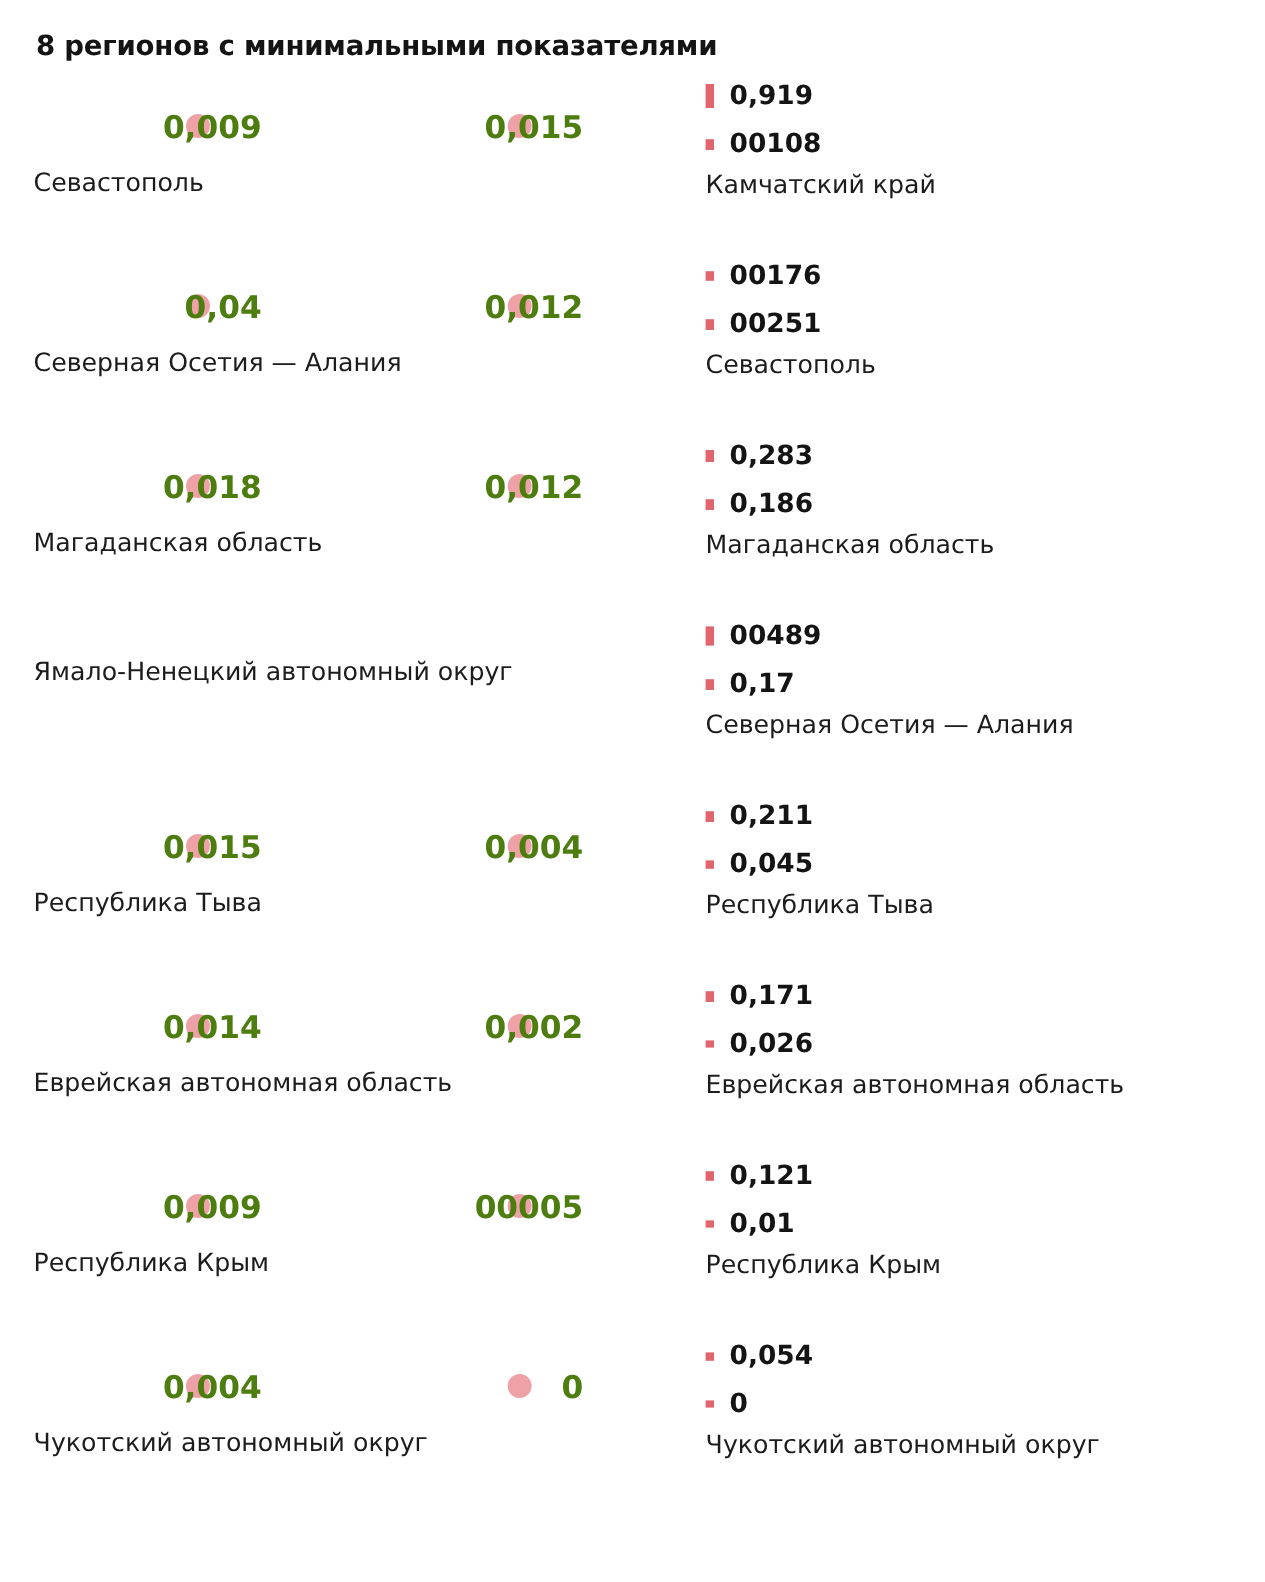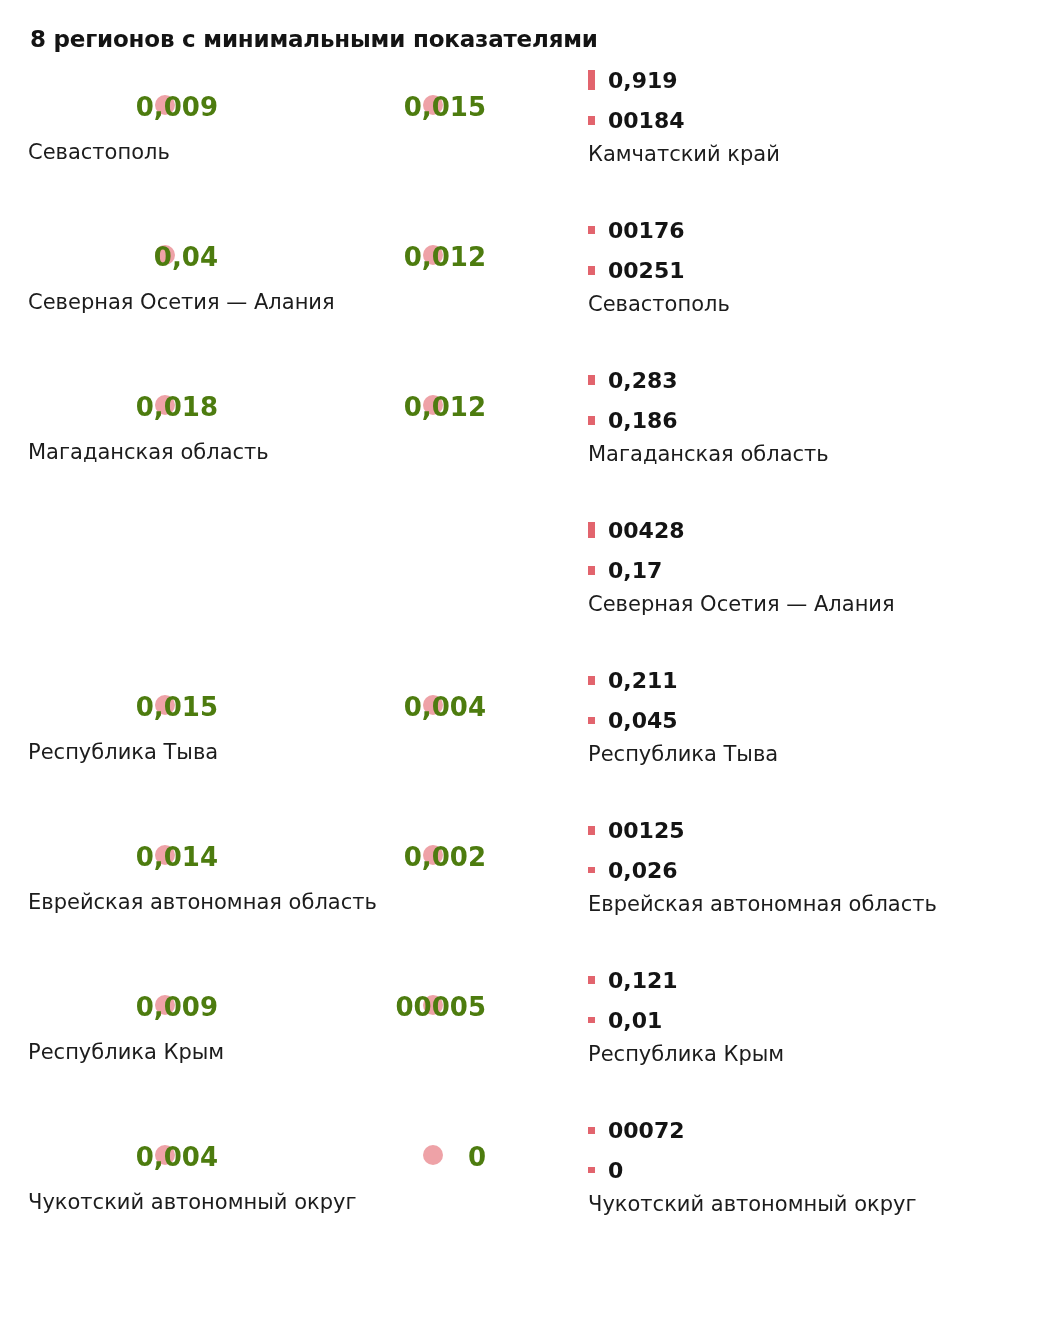--- a/index.html
+++ b/index.html
@@ -126,21 +126,21 @@
           </div>
           <div class="left-label">Севастополь</div>
         </div>
         <div class="right">
           <div class="bar-line">
             <span class="bar" style="height: 20px;"></span>
             <span class="bar-v">0,919</span>
           </div>
           <div class="bar-line">
             <span class="bar" style="height: 9px;"></span>
-            <span class="bar-v">00184</span>
+            <span class="bar-v">00108</span>
           </div>
           <div class="right-label">Камчатский край</div>
         </div>
       </div>
       <div class="row">
         <div class="left">
           <div class="left-values">
             <span class="dot" style="right: 393px; top: 3px;"></span>
             <div class="val-a">0,04</div>
             <span class="dot" style="right: 125px; top: 3px;"></span>
@@ -177,25 +177,26 @@
           </div>
           <div class="bar-line">
             <span class="bar" style="height: 9px;"></span>
             <span class="bar-v">0,186</span>
           </div>
           <div class="right-label">Магаданская область</div>
         </div>
       </div>
       <div class="row">
         <div class="left">
+          <div class="left-label">Ямало-Ненецкий автономный округ</div>
         </div>
         <div class="right">
           <div class="bar-line">
             <span class="bar" style="height: 16px;"></span>
-            <span class="bar-v">00428</span>
+            <span class="bar-v">00489</span>
           </div>
           <div class="bar-line">
             <span class="bar" style="height: 9px;"></span>
             <span class="bar-v">0,17</span>
           </div>
           <div class="right-label">Северная Осетия — Алания</div>
         </div>
       </div>
       <div class="row">
         <div class="left">
@@ -225,21 +226,21 @@
             <span class="dot" style="right: 393px; top: 3px;"></span>
             <div class="val-a">0,014</div>
             <span class="dot" style="right: 125px; top: 3px;"></span>
             <div class="val-b">0,002</div>
           </div>
           <div class="left-label">Еврейская автономная область</div>
         </div>
         <div class="right">
           <div class="bar-line">
             <span class="bar" style="height: 9px;"></span>
-            <span class="bar-v">00125</span>
+            <span class="bar-v">0,171</span>
           </div>
           <div class="bar-line">
             <span class="bar" style="height: 6px;"></span>
             <span class="bar-v">0,026</span>
           </div>
           <div class="right-label">Еврейская автономная область</div>
         </div>
       </div>
       <div class="row">
         <div class="left">
@@ -269,21 +270,21 @@
             <span class="dot" style="right: 393px; top: 3px;"></span>
             <div class="val-a">0,004</div>
             <span class="dot" style="right: 125px; top: 3px;"></span>
             <div class="val-b">0</div>
           </div>
           <div class="left-label">Чукотский автономный округ</div>
         </div>
         <div class="right">
           <div class="bar-line">
             <span class="bar" style="height: 7px;"></span>
-            <span class="bar-v">00072</span>
+            <span class="bar-v">0,054</span>
           </div>
           <div class="bar-line">
             <span class="bar" style="height: 6px;"></span>
             <span class="bar-v">0</span>
           </div>
           <div class="right-label">Чукотский автономный округ</div>
         </div>
       </div>
     </div>
 </div>

